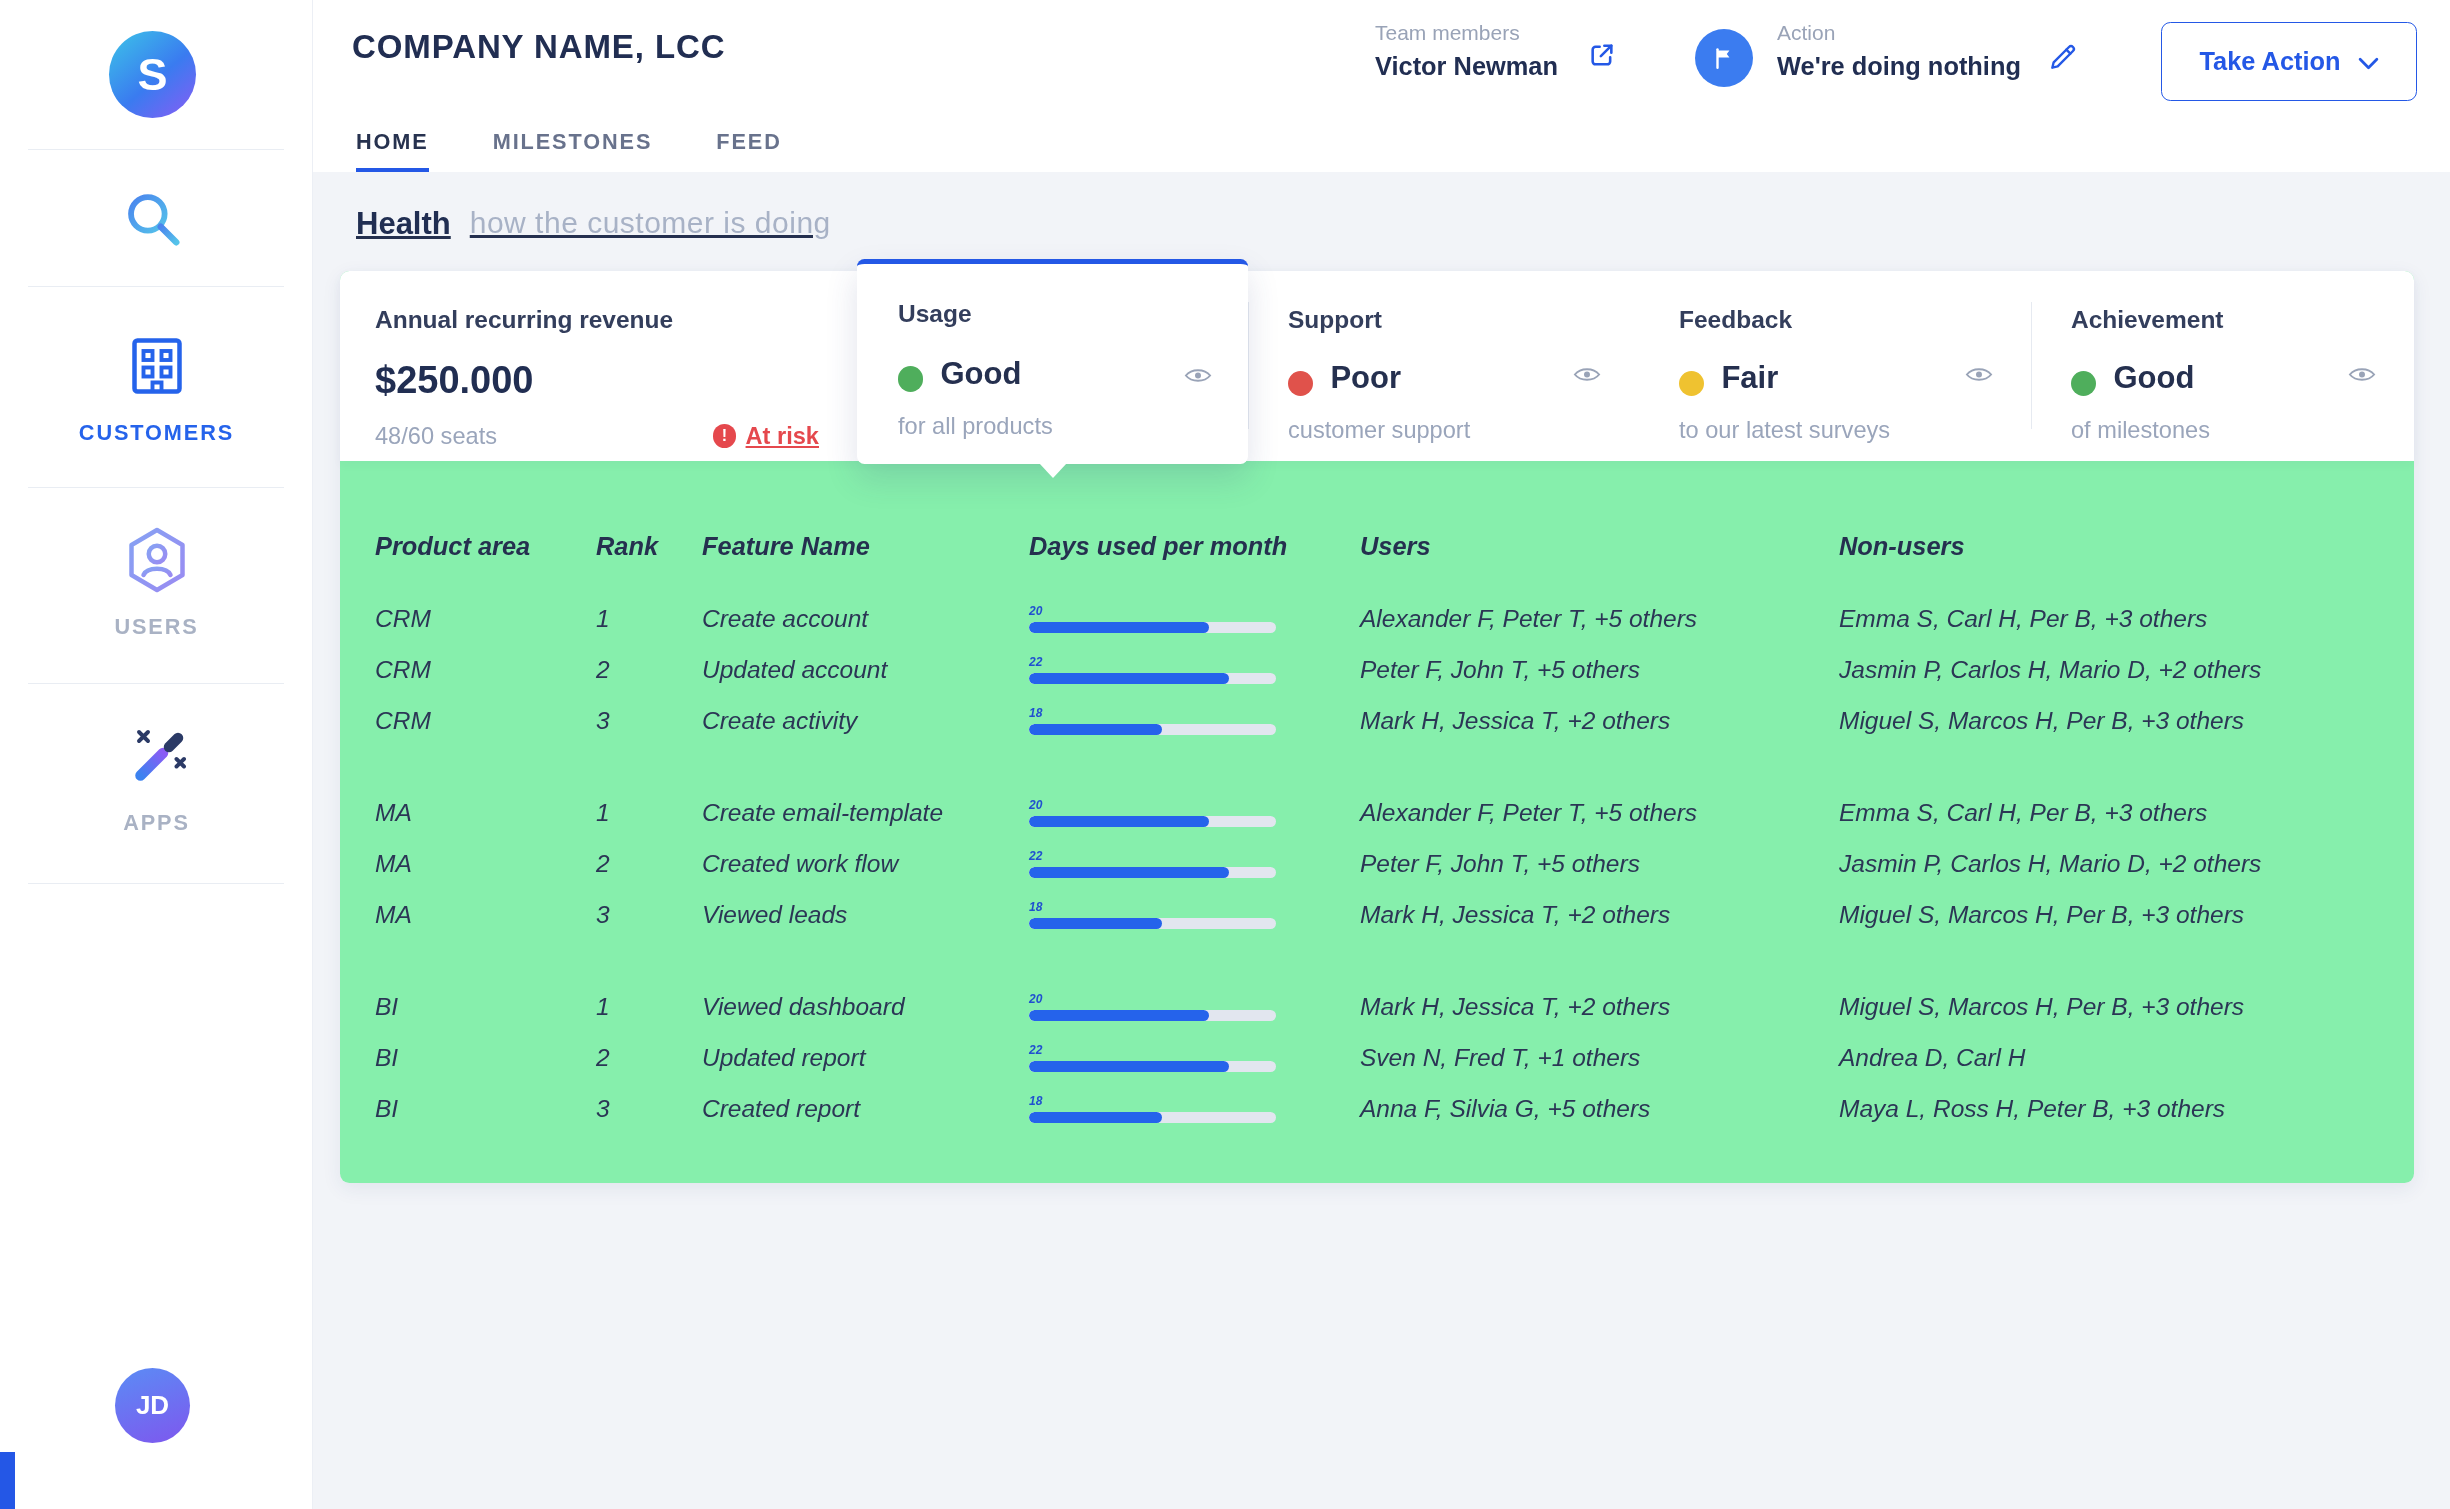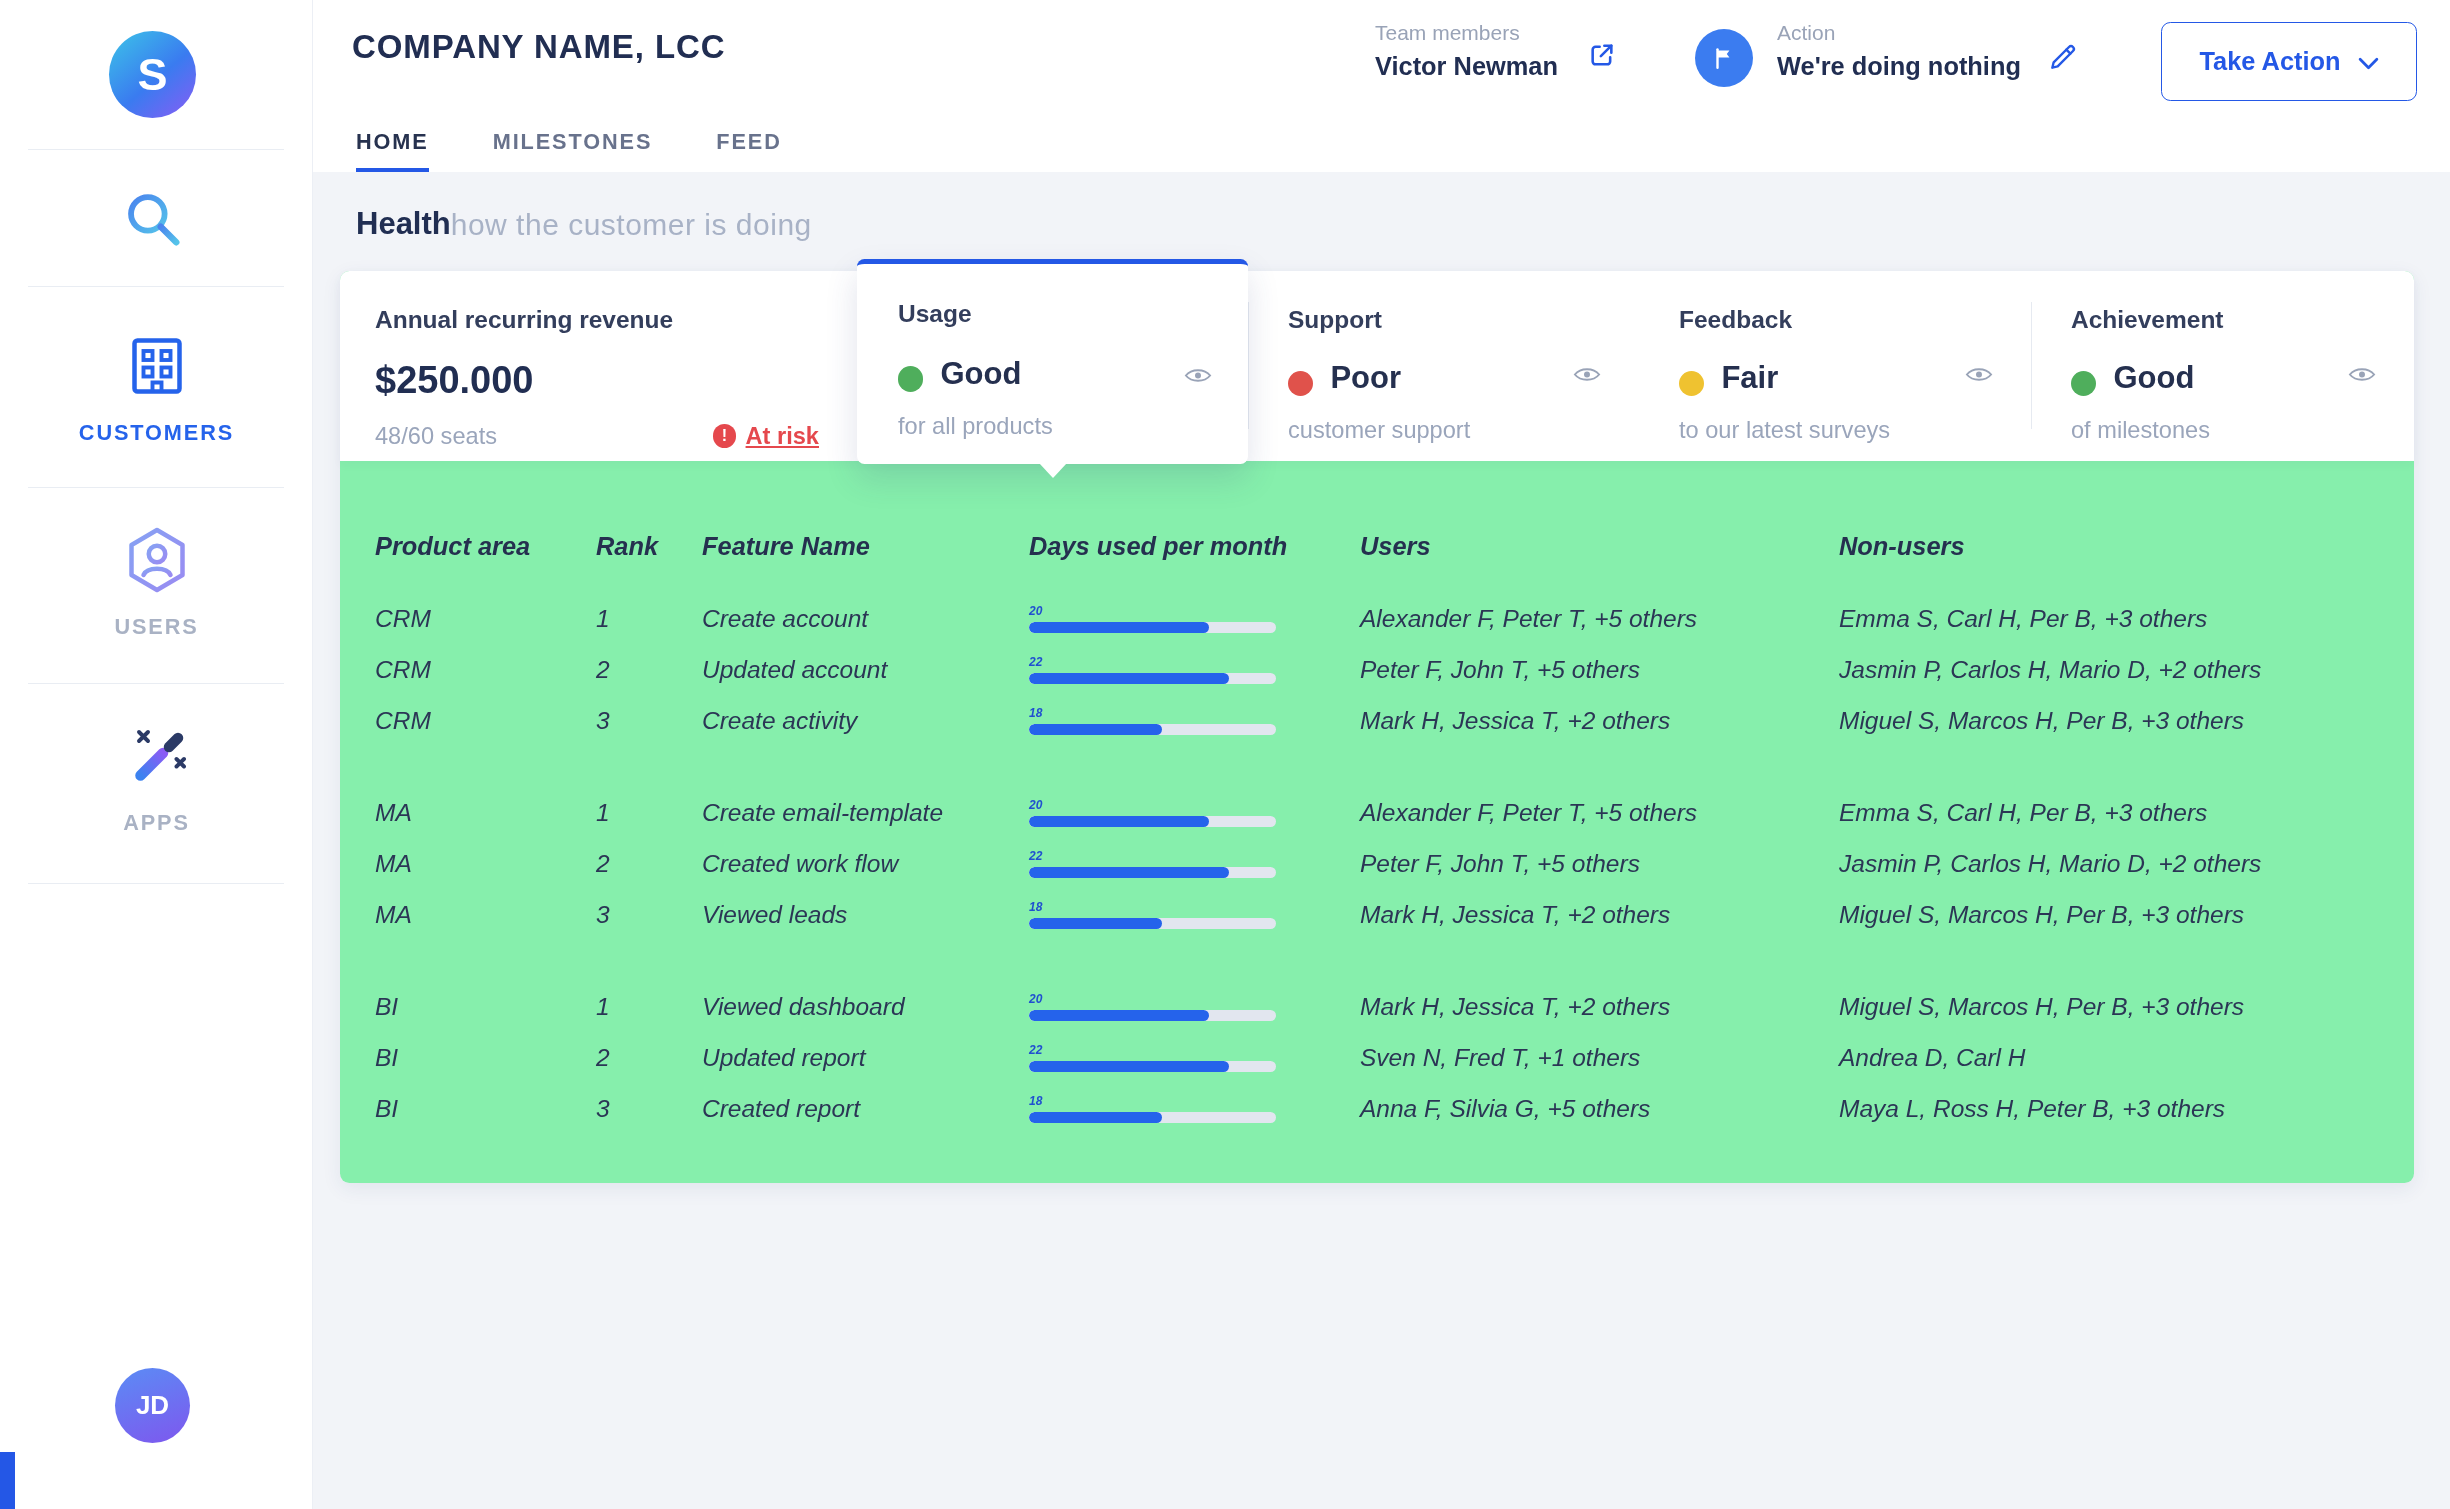--- a/index.html
+++ b/index.html
@@ -40,21 +40,21 @@
   .pencil-icon { position:absolute; left:1734px; top:41px; cursor:pointer; }
   .flag-circle { position:absolute; left:1382px; top:29px; width:58px; height:58px; border-radius:50%;
     background:#3b7cf0; display:flex; align-items:center; justify-content:center; }
   .take-action { position:absolute; left:1848px; top:21.7px; width:256px; height:79px; background:#fff;
     border:1.9px solid #2458e6; border-radius:9.4px; color:#2458e6; font-size:25.4px; font-weight:700;
     display:flex; align-items:center; justify-content:center; gap:17px; cursor:pointer;
     font-family:"Liberation Sans", sans-serif; }
 
   
   .main { position:absolute; left:313px; top:172px; width:2137px; height:1338px; background:#f2f4f8; }
-  .health-row { position:absolute; left:43px; top:34px; display:flex; align-items:flex-end; gap:0; }
+  .health-row { position:absolute; left:43px; top:34px; display:flex; align-items:flex-start; gap:19px;text-decoration:underline; }
   .health-title { font-size:31px; font-weight:700; color:#212e52; }
   .health-sub { font-size:30px; color:#a8b2c6; letter-spacing:0.5px; }
 
   .card { position:absolute; left:27px; top:99px; width:2074px; height:912px; border-radius:9.4px;
     background:#86efac; box-shadow:0 5.7px 19px rgba(44,62,118,0.08); }
 
   
   .metrics { position:relative; height:190px; background:#ffffff; border-radius:9.4px 9.4px 0 0; display:flex;
     box-shadow:0 3.8px 9.4px rgba(44,62,118,0.04); }
   .m-arr { width:517px; padding:35px 38px 0 35px; }

